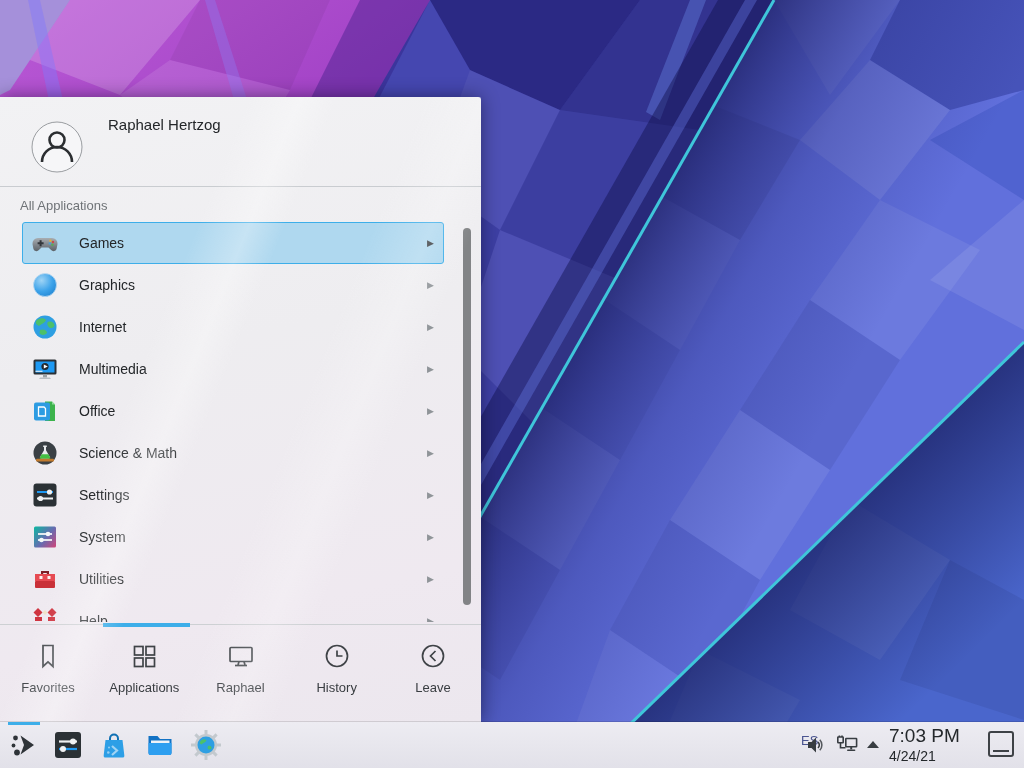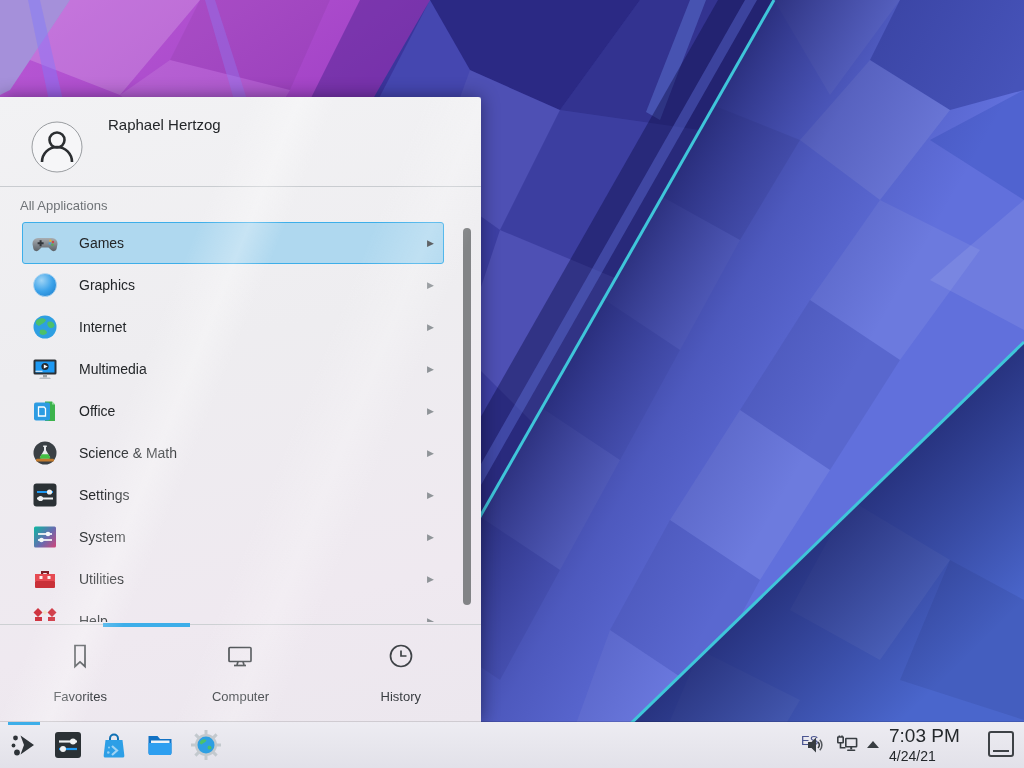--- a/index.html
+++ b/index.html
@@ -41,21 +41,21 @@
   .app-row.selected .cat-arrow{color:#3a3e42;}
 
   .scrollbar{position:absolute;left:463px;top:131px;width:8px;height:377px;
              background:#6f7173;border-radius:4px;opacity:.85;}
 
   .footer-divider{position:absolute;left:0;right:0;top:527px;height:1px;background:#cdd0d3;}
   .tab-indicator{position:absolute;left:103px;top:526px;width:87px;height:4px;background:#3daee9;}
   .tab-bar{position:absolute;left:0;right:0;top:531px;bottom:0;display:flex;}
   .tab{flex:1;display:flex;flex-direction:column;align-items:center;padding-top:13px;cursor:default;}
   .tab .t-icon{width:30px;height:30px;}
-  .tab .t-label{margin-top:18px;font-size:13px;color:#393d41;}
+  .tab .t-label{margin-top:9px;font-size:13px;color:#393d41;}
 
   
   .taskbar{position:absolute;left:0;top:722px;width:100%;height:46px;
            background:linear-gradient(#edecf2 0%,#e7e6ed 55%,#e2e1e9 100%);
            box-shadow:0 -1px 0 rgba(0,0,0,.12);}
   .tb-launcher{position:absolute;top:7px;width:32px;height:32px;}
   .active-line{position:absolute;left:8px;top:0;width:32px;height:3px;background:#3daee9;}
   .kbd-layout{position:absolute;left:777px;top:11px;font-size:13px;font-weight:normal;color:#4a5490;margin-left:24px;}
   .tray-icon{position:absolute;}
   .clock{position:absolute;left:889px;top:4px;width:92px;text-align:left;line-height:1;}
@@ -344,35 +344,55 @@
         <span class="t-icon">
           <svg viewBox="0 0 30 30" fill="none" stroke="#3f4347" stroke-width="1.7">
             <path d="M10,4.5 h10 v21 l-5,-4.6 -5,4.6 z"></path>
           </svg>
         </span>
         <span class="t-label">Favorites</span>
       </div>
       <div class="tab">
         <span class="t-icon">
           <svg viewBox="0 0 30 30" fill="none" stroke="#3f4347" stroke-width="1.7">
+            <rect x="5.5" y="5.5" width="8.5" height="8.5"></rect>
+              <rect x="17" y="5.5" width="8.5" height="8.5"></rect>
+            <rect x="5.5" y="17" width="8.5" height="8.5"></rect>
+              <rect x="17" y="17" width="8.5" height="8.5"></rect>
+          </svg>
+        </span>
+        <span class="t-label">Applications</span>
+      </div>
+      <div class="tab">
+        <span class="t-icon">
+          <svg viewBox="0 0 30 30" fill="none" stroke="#3f4347" stroke-width="1.7">
             <rect x="4" y="6.5" width="22" height="14" rx="1"></rect>
             <path d="M13,20.5 l-1,3.5 m6,-3.5 l1,3.5"></path>
             <line x1="9" y1="24.5" x2="21" y2="24.5"></line>
           </svg>
         </span>
-        <span class="t-label">Computer</span>
+        <span class="t-label">Raphael</span>
       </div>
       <div class="tab">
         <span class="t-icon">
           <svg viewBox="0 0 30 30" fill="none" stroke="#3f4347" stroke-width="1.7">
             <circle cx="15" cy="15" r="10.5"></circle>
             <path d="M15,9.5 V15 h5.5"></path>
           </svg>
         </span>
         <span class="t-label">History</span>
+      </div>
+      <div class="tab">
+        <span class="t-icon">
+          <svg viewBox="0 0 30 30" fill="none" stroke="#3f4347" stroke-width="1.7">
+            <circle cx="15" cy="15" r="10.5"></circle>
+            <path d="M17.5,10 l-5,5 5,5"></path>
+          </svg>
+        </span>
+        <span class="t-label">Leave</span>
       </div>
     </div>
   </div>
 
   <div class="taskbar">
     <div class="active-line"></div>
 
     <span class="tb-launcher" style="left:8px;">
       <svg viewBox="0 0 32 32">
         <g fill="#2e3338">

